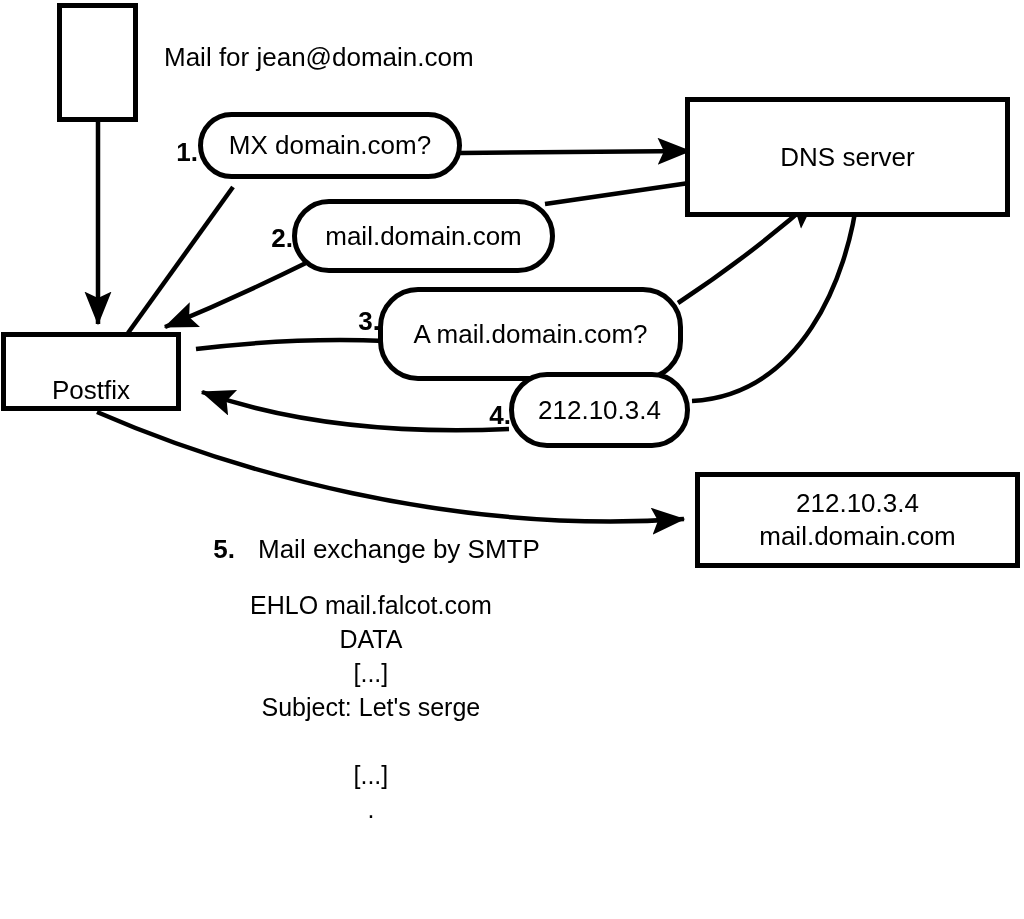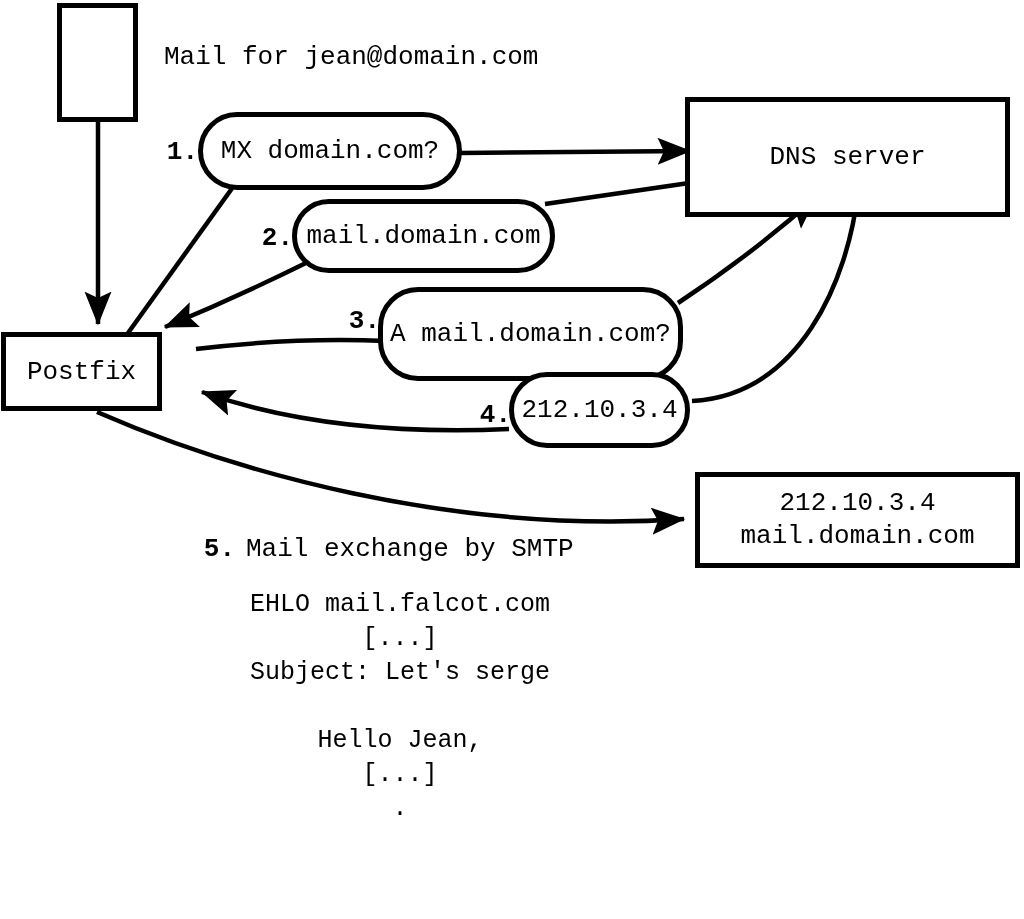--- a/index.html
+++ b/index.html
@@ -1,21 +1,21 @@
 <!DOCTYPE html>
 <html><head>
 <meta charset="utf-8">
 <style>
   html, body { margin: 0; padding: 0; background: #fff; }
   .canvas {
     position: relative;
     width: 1024px;
     height: 919px;
     background: #ffffff;
-    font-family: Liberation Mono, monospace;
+    font-family: Liberation Sans, sans-serif;
     color: #000;
     overflow: hidden;
   }
   svg.wires {
     position: absolute;
     left: 0; top: 0;
     width: 1024px; height: 919px;
     z-index: 1;
   }
   .node {
@@ -98,59 +98,59 @@
       <path d="M 509,429 Q 330,437 202,392" marker-end="url(#ah)"></path>
 
       <path d="M 97,412 C 230,470 450,535 684,519" marker-end="url(#ah)"></path>
     </g>
   </svg>
 
   <div class="node" style="left:57px; top:3px; width:81px; height:119px;"></div>
 
   <div class="freelabel" style="left:164px; top:42px;">Mail for jean@domain.com</div>
 
-  <div class="node" style="left:1px; top:332px; width:161px; height:79px;">
+  <div class="node" style="left:1px; top:332px; width:180px; height:79px;align-items:flex-end;">
     <span>Postfix</span>
   </div>
 
   <div class="node" style="left:685px; top:97px; width:325px; height:120px;">
     <span>DNS server</span>
   </div>
 
   <div class="node" style="left:695px; top:472px; width:325px; height:96px;">
     <div class="dest-lines">
       <span>212.10.3.4</span>
       <span>mail.domain.com</span>
     </div>
   </div>
 
-  <div class="pill" style="left:198px; top:112px; width:264px; height:78px;">
+  <div class="pill" style="left:198px; top:112px; width:264px; height:67px;">
     <span>MX domain.com?</span>
   </div>
   <div class="pill" style="left:292px; top:199px; width:263px; height:74px;">
     <span>mail.domain.com</span>
   </div>
   <div class="pill" style="left:378px; top:287px; width:305px; height:94px;">
     <span>A mail.domain.com?</span>
   </div>
   <div class="pill" style="left:509px; top:372px; width:181px; height:76px;">
     <span>212.10.3.4</span>
   </div>
 
   <div class="numlbl" style="left:148px; top:137px;">1.</div>
   <div class="numlbl" style="left:243px; top:223px;">2.</div>
   <div class="numlbl" style="left:330px; top:306px;">3.</div>
   <div class="numlbl" style="left:461px; top:400px;">4.</div>
 
   <div class="numlbl" style="left:185px; top:534px;">5.</div>
-  <div class="freelabel" style="left:246px; top:534px;">Mail exchange by SMTP</div>
+  <div class="freelabel" style="left:258px; top:534px;">Mail exchange by SMTP</div>
 
   <div class="smtp">
     <div class="line">EHLO mail.falcot.com</div>
+    <div class="line">DATA</div>
     <div class="line">[...]</div>
     <div class="line">Subject: Let's serge</div>
     <div class="line"></div>
-    <div class="line">Hello Jean,</div>
     <div class="line">[...]</div>
     <div class="line">.</div>
   </div>
 
 </div>
 
 </body></html>

